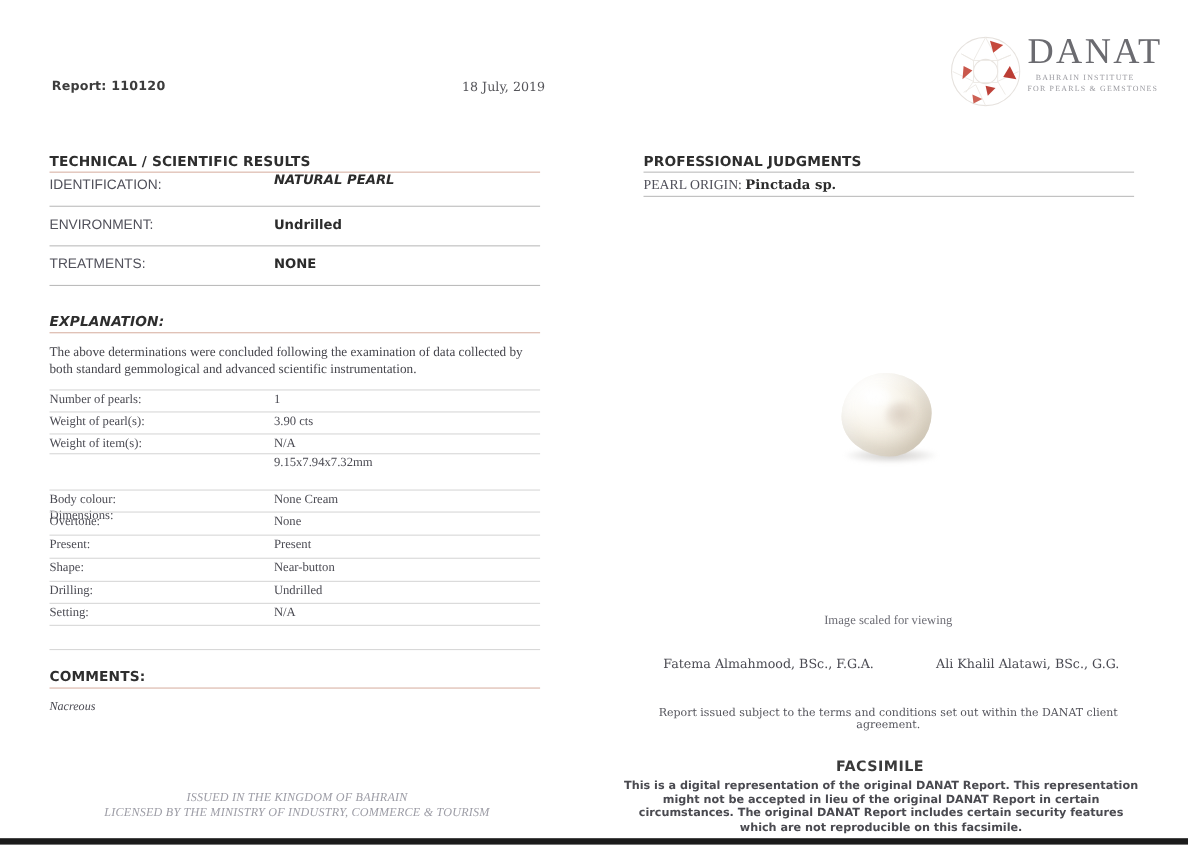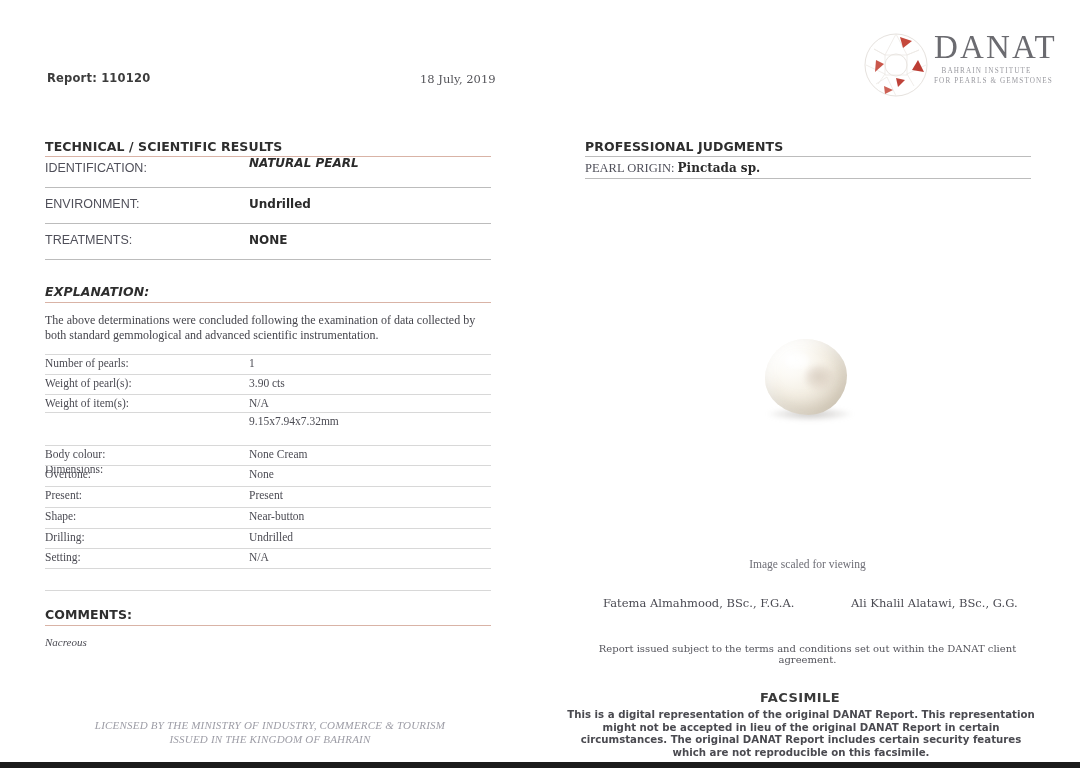--- a/index.html
+++ b/index.html
@@ -453,21 +453,21 @@
     </div>
   </div>
 
   <div class="img-caption">Image scaled for viewing</div>
 
   <div class="sig-left">Fatema Almahmood, BSc., F.G.A.</div>
   <div class="sig-right">Ali Khalil Alatawi, BSc., G.G.</div>
   <div class="terms-note">Report issued subject to the terms and conditions set out within the DANAT client agreement.</div>
 
   <div class="issued">
+    <div>ISSUED IN THE KINGDOM OF BAHRAIN</div>
     <div>LICENSED BY THE MINISTRY OF INDUSTRY, COMMERCE &amp; TOURISM</div>
-    <div>ISSUED IN THE KINGDOM OF BAHRAIN</div>
   </div>
 
   <div class="facsimile-title">FACSIMILE</div>
   <div class="facsimile-text">This is a digital representation of the original DANAT Report. This representation might not be accepted in lieu of the original DANAT Report in certain circumstances. The original DANAT Report includes certain security features which are not reproducible on this facsimile.</div>
 
   <div class="bottom-band"></div>
 </div>
 
 </body></html>

